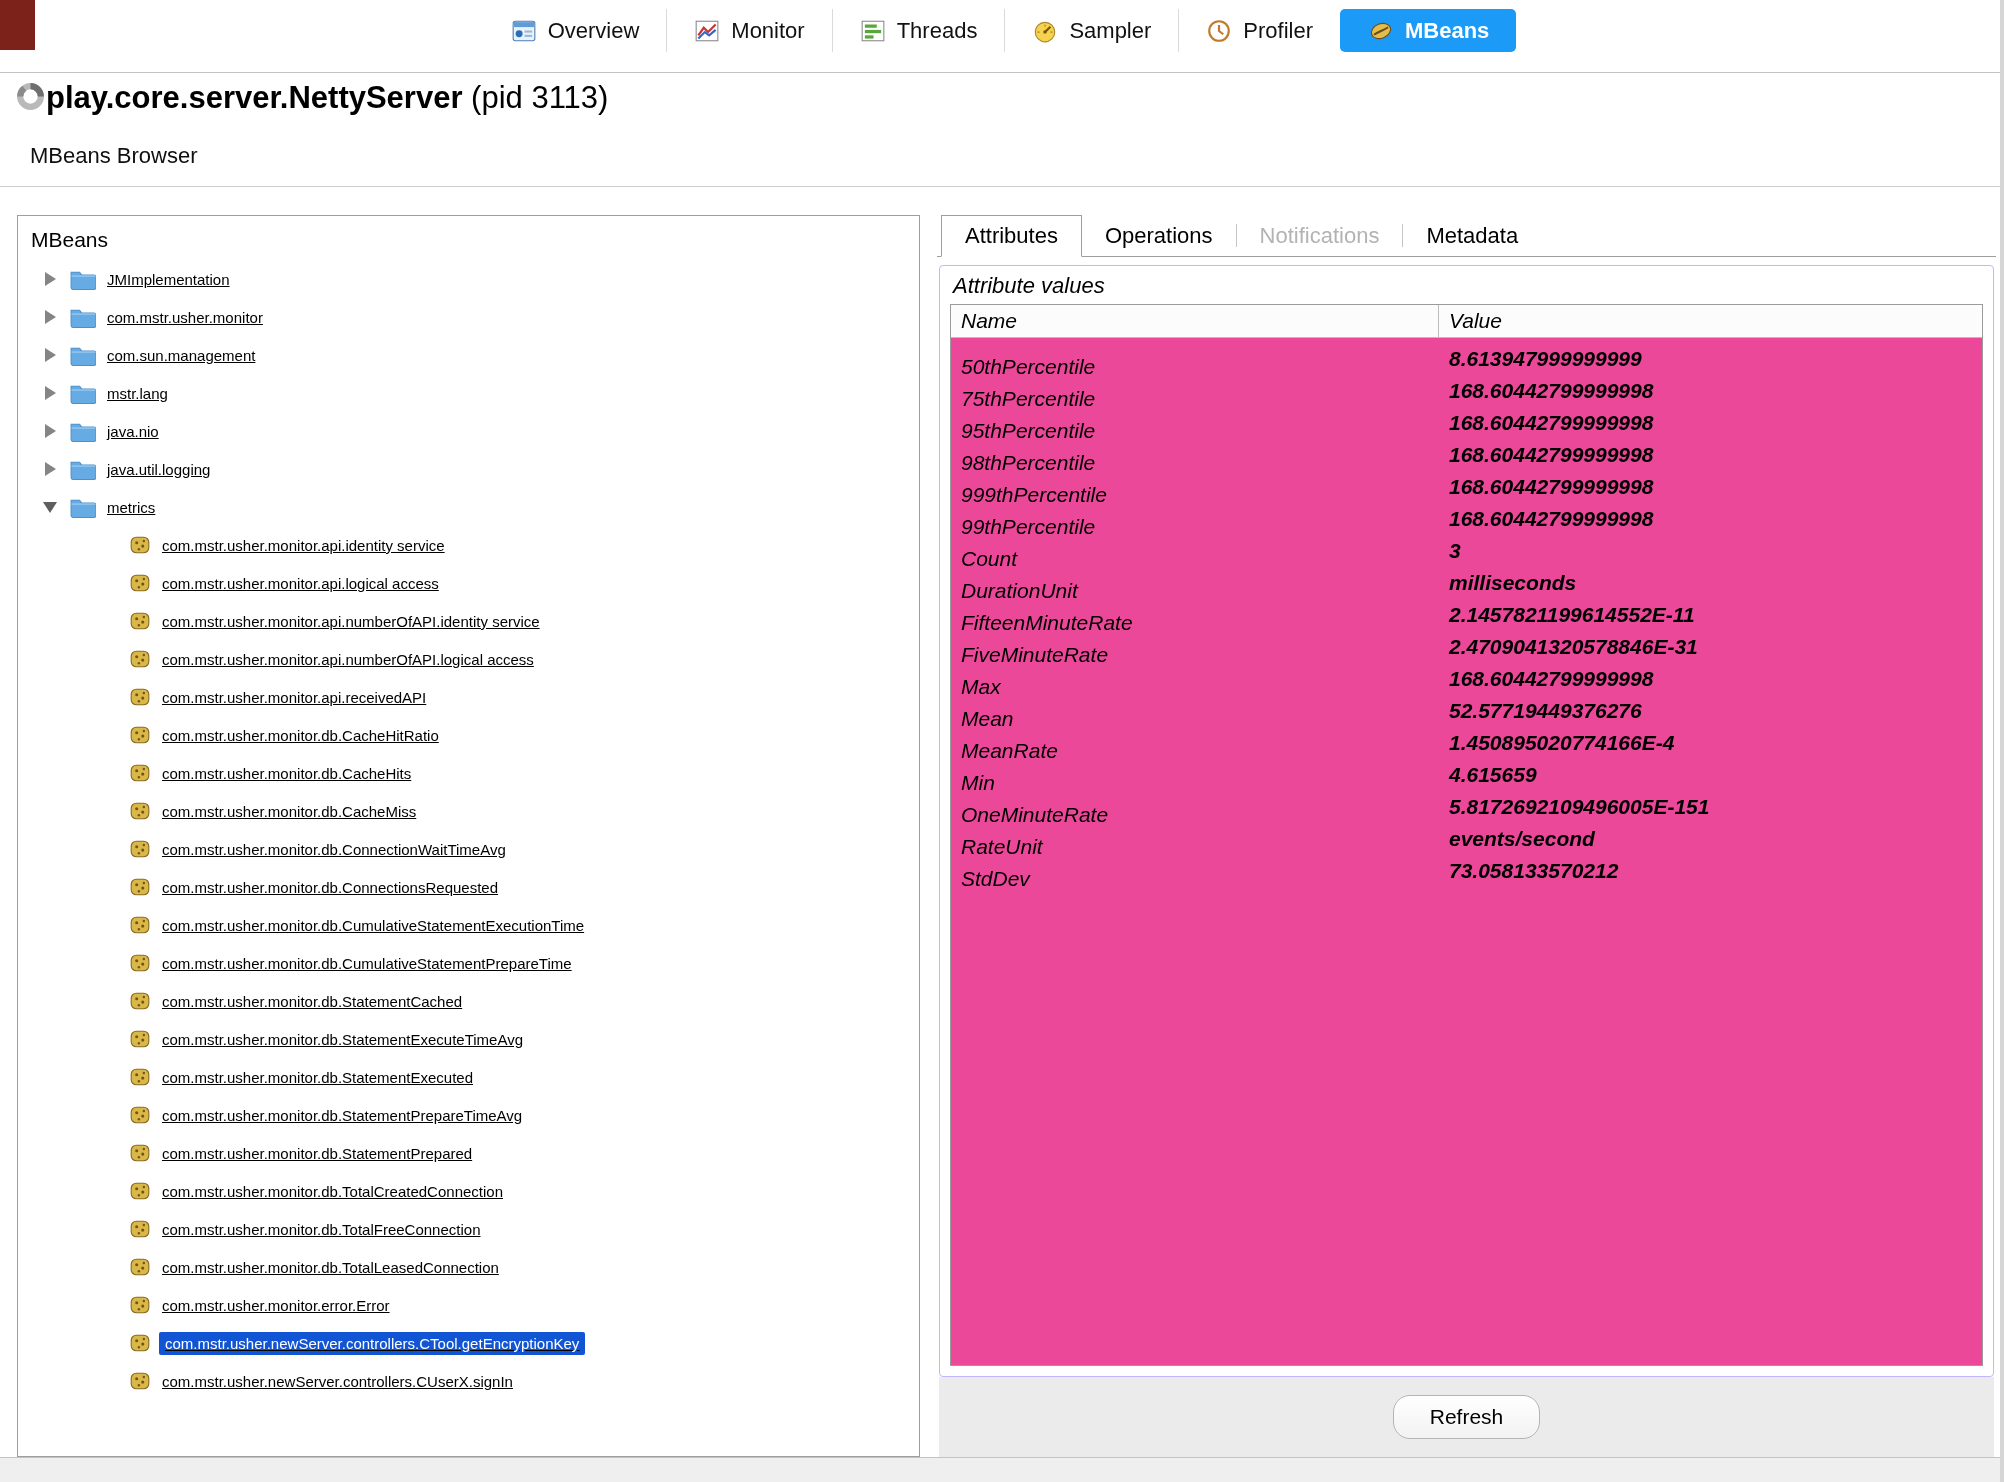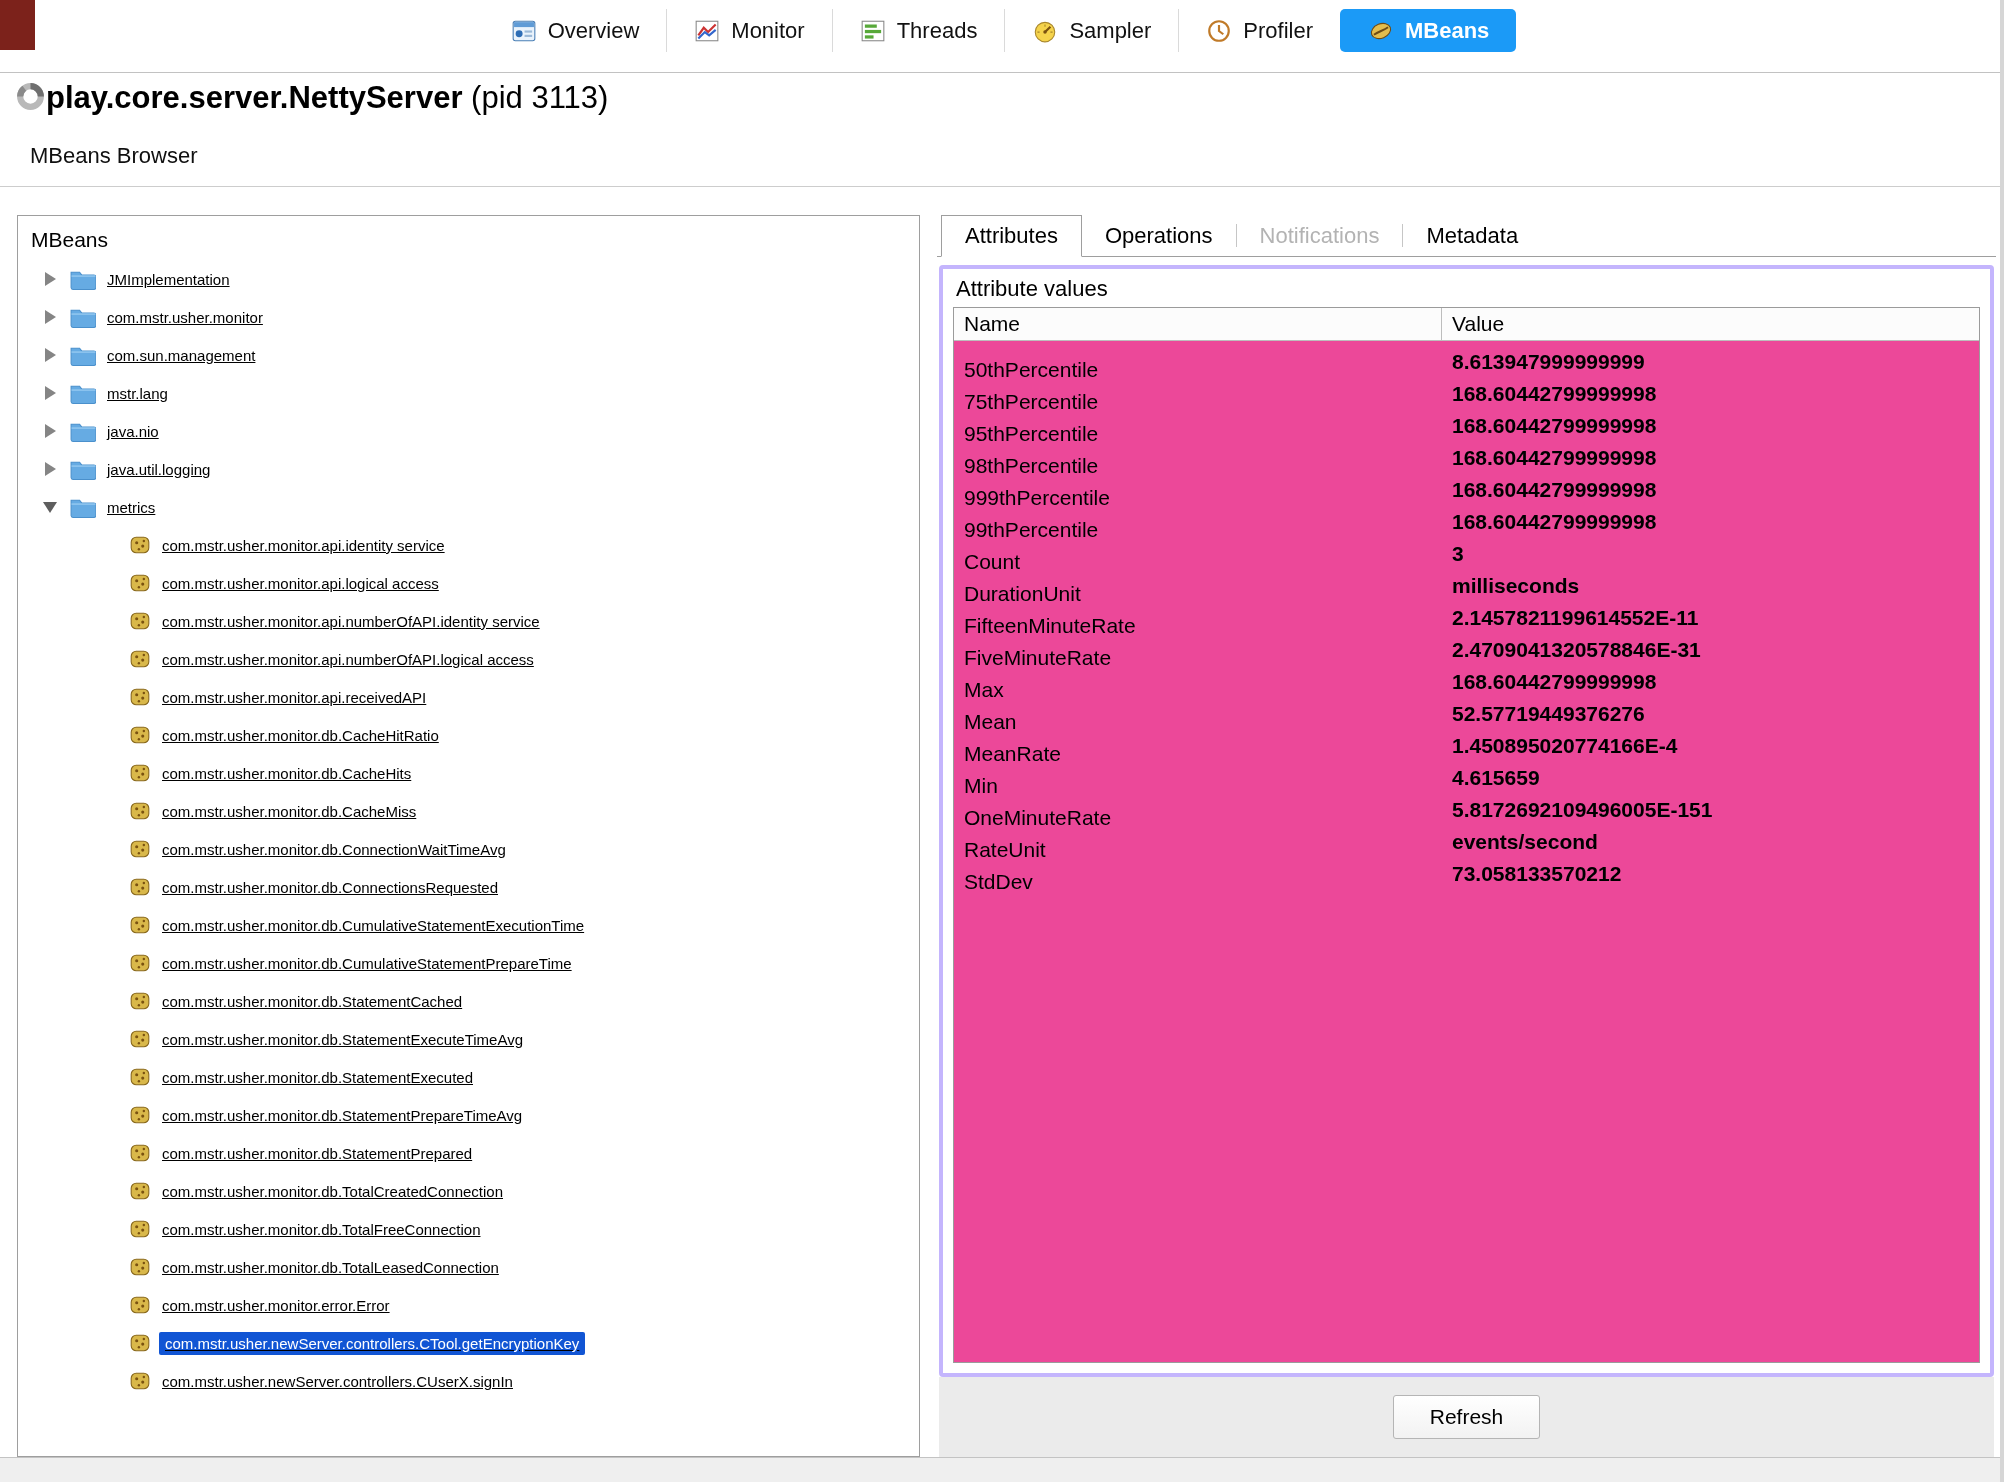--- a/index.html
+++ b/index.html
@@ -43,35 +43,35 @@
   .tree-label.selected { background:var(--tree-selection,#1155d4); color:#fff; padding:3px 6px; border-radius:2px; margin-left:8px; }
 
   
   .right-panel { position:absolute; top:215px; left:937px; right:8px; bottom:25px; display:flex; flex-direction:column; }
   .right-tabs { display:flex; align-items:stretch; height:42px; border-bottom:1px solid #9e9e9e; padding-left:4px; }
   .rtab { display:flex; align-items:center; padding:0 23px; font-size:22px; color:#000; white-space:nowrap; }
   .rtab.active { border:1px solid #9e9e9e; border-bottom:1px solid #fff; background:#fff; margin-bottom:-1px; z-index:2; }
   .rtab.disabled { color:#b3b3b3; }
   .rtab-sep { width:1px; background:#c6c6c6; margin:9px 0; }
 
-  .groupbox { flex:1; margin:8px 2px 0 2px; border:4px solid #c4b5fd; border-radius:4px; position:relative;
-              padding:38px 10px 10px; background:#fff; display:flex; flex-direction:column; min-height:0; }
+  .groupbox { flex:1; margin:8px 2px 0 2px; border:1px solid #c4b5fd; border-radius:4px; position:relative;
+              padding:38px 10px 10px; background:#fff; display:flex; flex-direction:column; min-height:0;font-style:italic; }
   .group-title { position:absolute; top:7px; left:13px; font-size:22px; color:#000; }
   .attr-table { flex:1; border:1px solid #9b9b9b; display:flex; flex-direction:column; background:#ec4899; min-height:0; overflow:hidden; }
   .attr-head { display:grid; grid-template-columns:488px 1fr; height:33px; border-bottom:1px solid #bdbdbd;
                background:#fcfcfc; font-size:21px; align-items:center; }
   .attr-head .col-name { padding-left:10px; border-right:1px solid #bdbdbd; height:100%; display:flex; align-items:center; }
   .attr-head .col-value { padding-left:10px; }
   .attr-row { display:grid; grid-template-columns:488px 1fr; height:32px; font-size:21px; align-items:center; }
   .attr-row .cell-name { padding-left:10px; white-space:nowrap;margin-top:17px; }
   .attr-row .cell-value { padding-left:10px; font-weight:700; white-space:nowrap; }
 
   .button-strip { height:80px; background:#ebebeb; display:flex; align-items:center; justify-content:center; margin:0 2px; }
   .refresh-btn { font-family:inherit; font-size:21px; color:#000; padding:9px 36px; border:1px solid #b5b5b5;
-                 border-radius:3px; background:linear-gradient(#ffffff,#f2f2f2); }
+                 border-radius:17px; background:linear-gradient(#ffffff,#f2f2f2); }
 
   .bottom-strip { position:absolute; left:0; right:0; bottom:0; height:25px; background:#efefef; border-top:1px solid #c3c3c3; z-index:4; }
 </style>
 </head>
 <body>
 
 <div class="page">
 
   <div class="bg-chip"></div>
   <div class="right-edge"></div>

